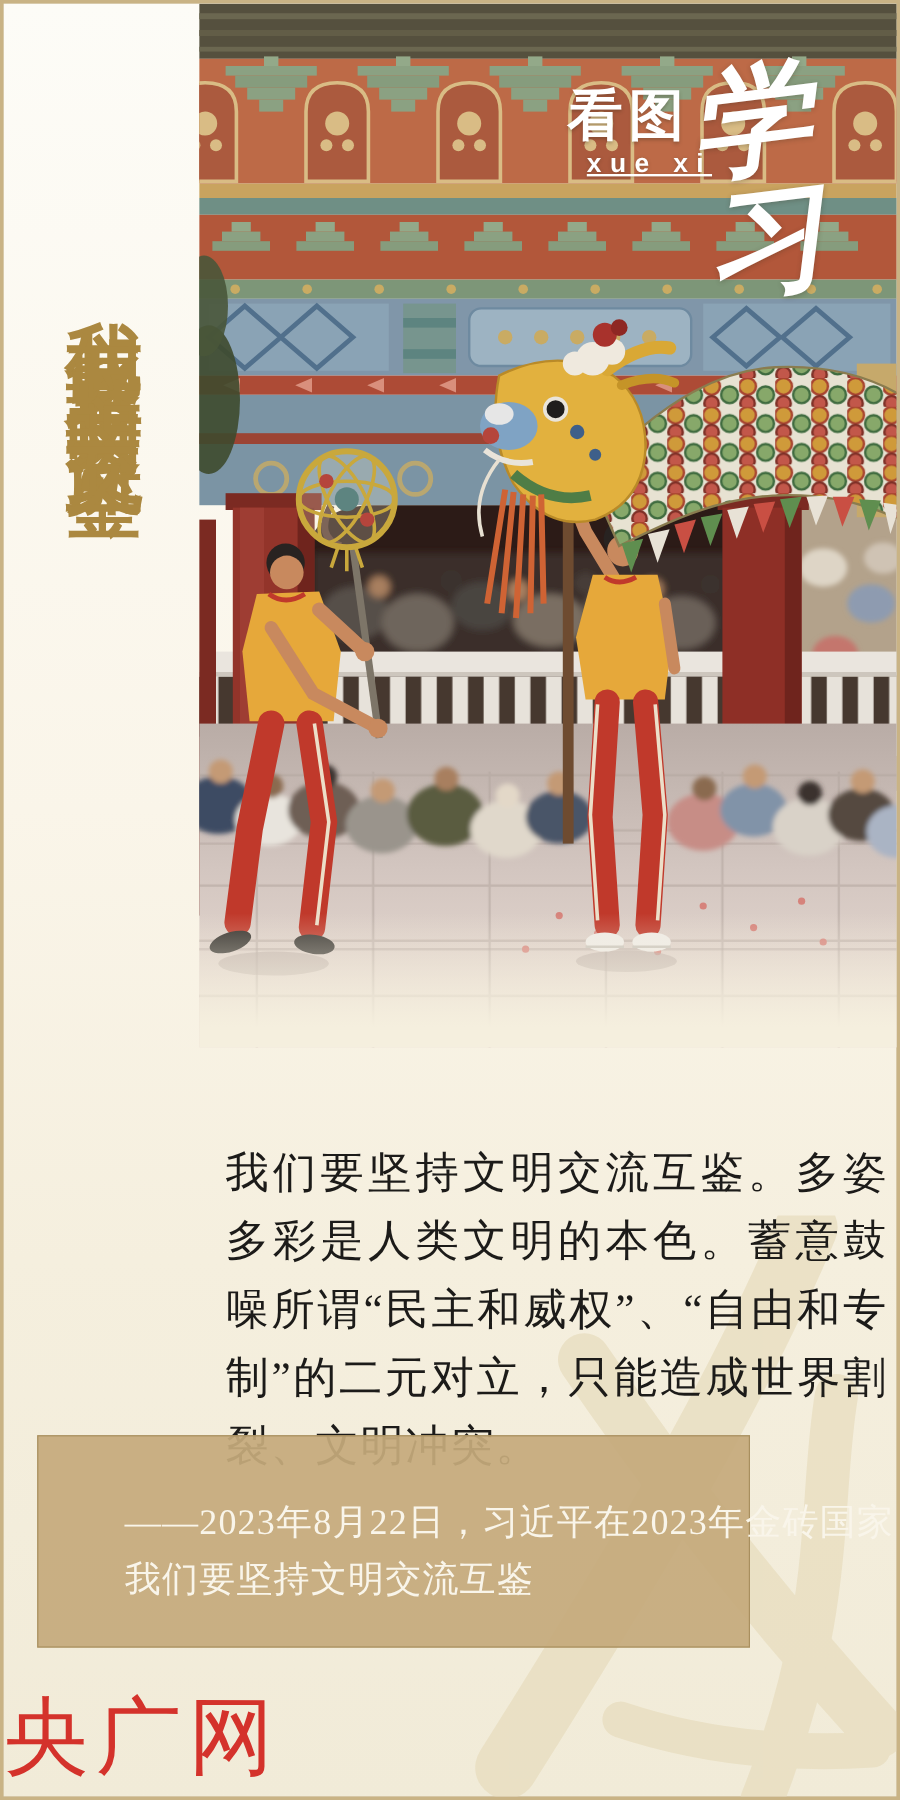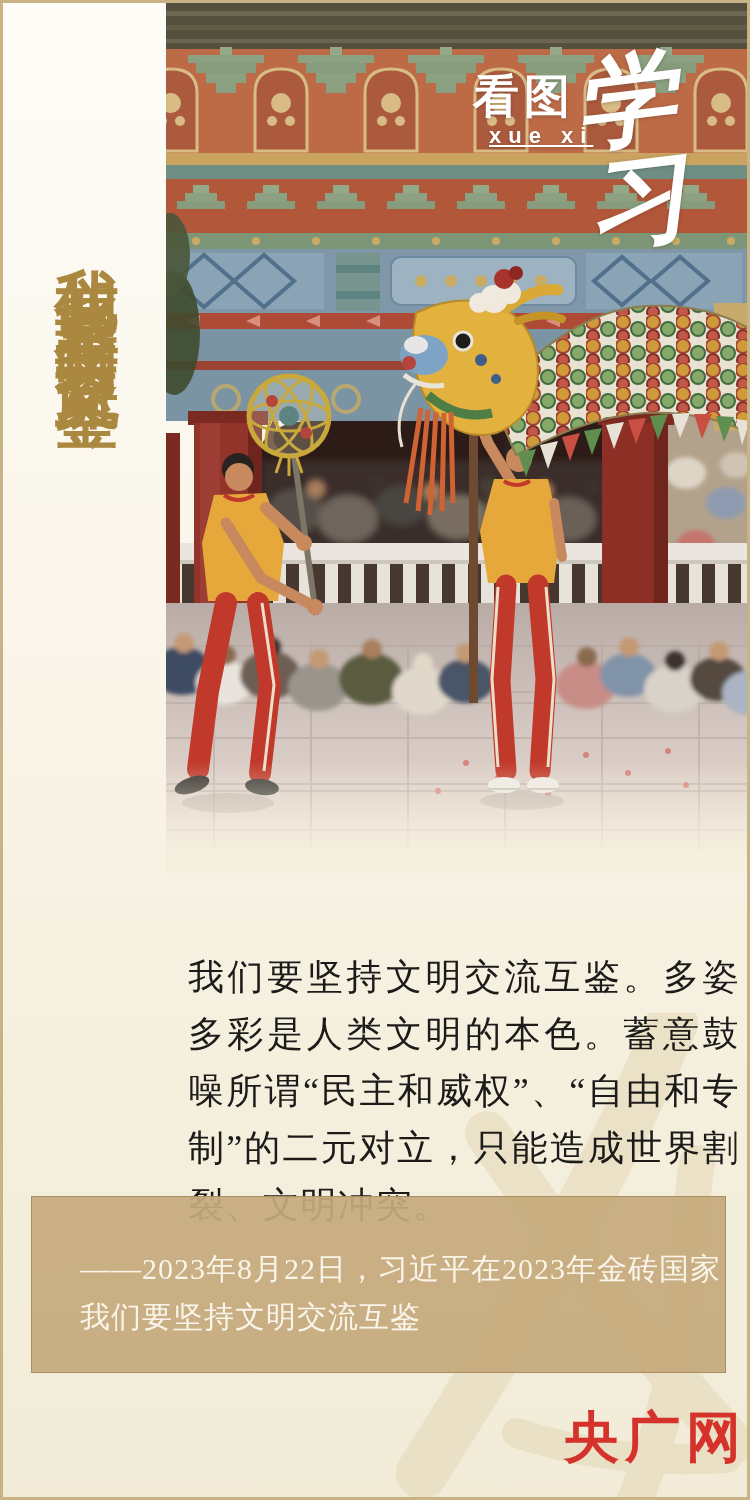--- a/index.html
+++ b/index.html
@@ -32,30 +32,30 @@
   .watermark{position:absolute;right:0;top:1010px;width:380px;height:487px;pointer-events:none;}
   
   .body-text{
     position:absolute;left:185px;top:898px;width:552px;
     font-size:36px;line-height:57px;letter-spacing:1.5px;color:#1c1b19;
     text-align:justify;
     margin-top:48px;
   }
   
   .quote-box{
-    position:absolute;left:28px;top:1193px;width:695px;height:177px;
+    position:absolute;left:28px;top:1193px;width:594px;height:177px;
     background:rgba(197,170,124,.93);border:1px solid #a98f5f;box-sizing:border-box;
-    padding:48px 30px 0 48px;color:#f9f5ea;
+    padding:48px 30px 0 72px;color:#f9f5ea;
   }
   .quote-line{font-size:30px;line-height:48px;letter-spacing:1px;white-space:nowrap;}
   
   .brand{
-    position:absolute;left:0;right:0;top:1398px;text-align:right;
+    position:absolute;left:0;right:0;top:1398px;text-align:left;
     font-family:"Liberation Sans","DejaVu Sans",sans-serif;
-    font-size:55px;font-weight:700;color:#d4322b;letter-spacing:6px;
+    font-size:71px;font-weight:400;color:#d4322b;letter-spacing:6px;
   }
 </style>
 </head>
 <body>
 
 <div class="poster">
 
   <div class="photo">
   <svg width="584" height="870" viewBox="0 0 584 870" xmlns="http://www.w3.org/2000/svg">
     <defs>

